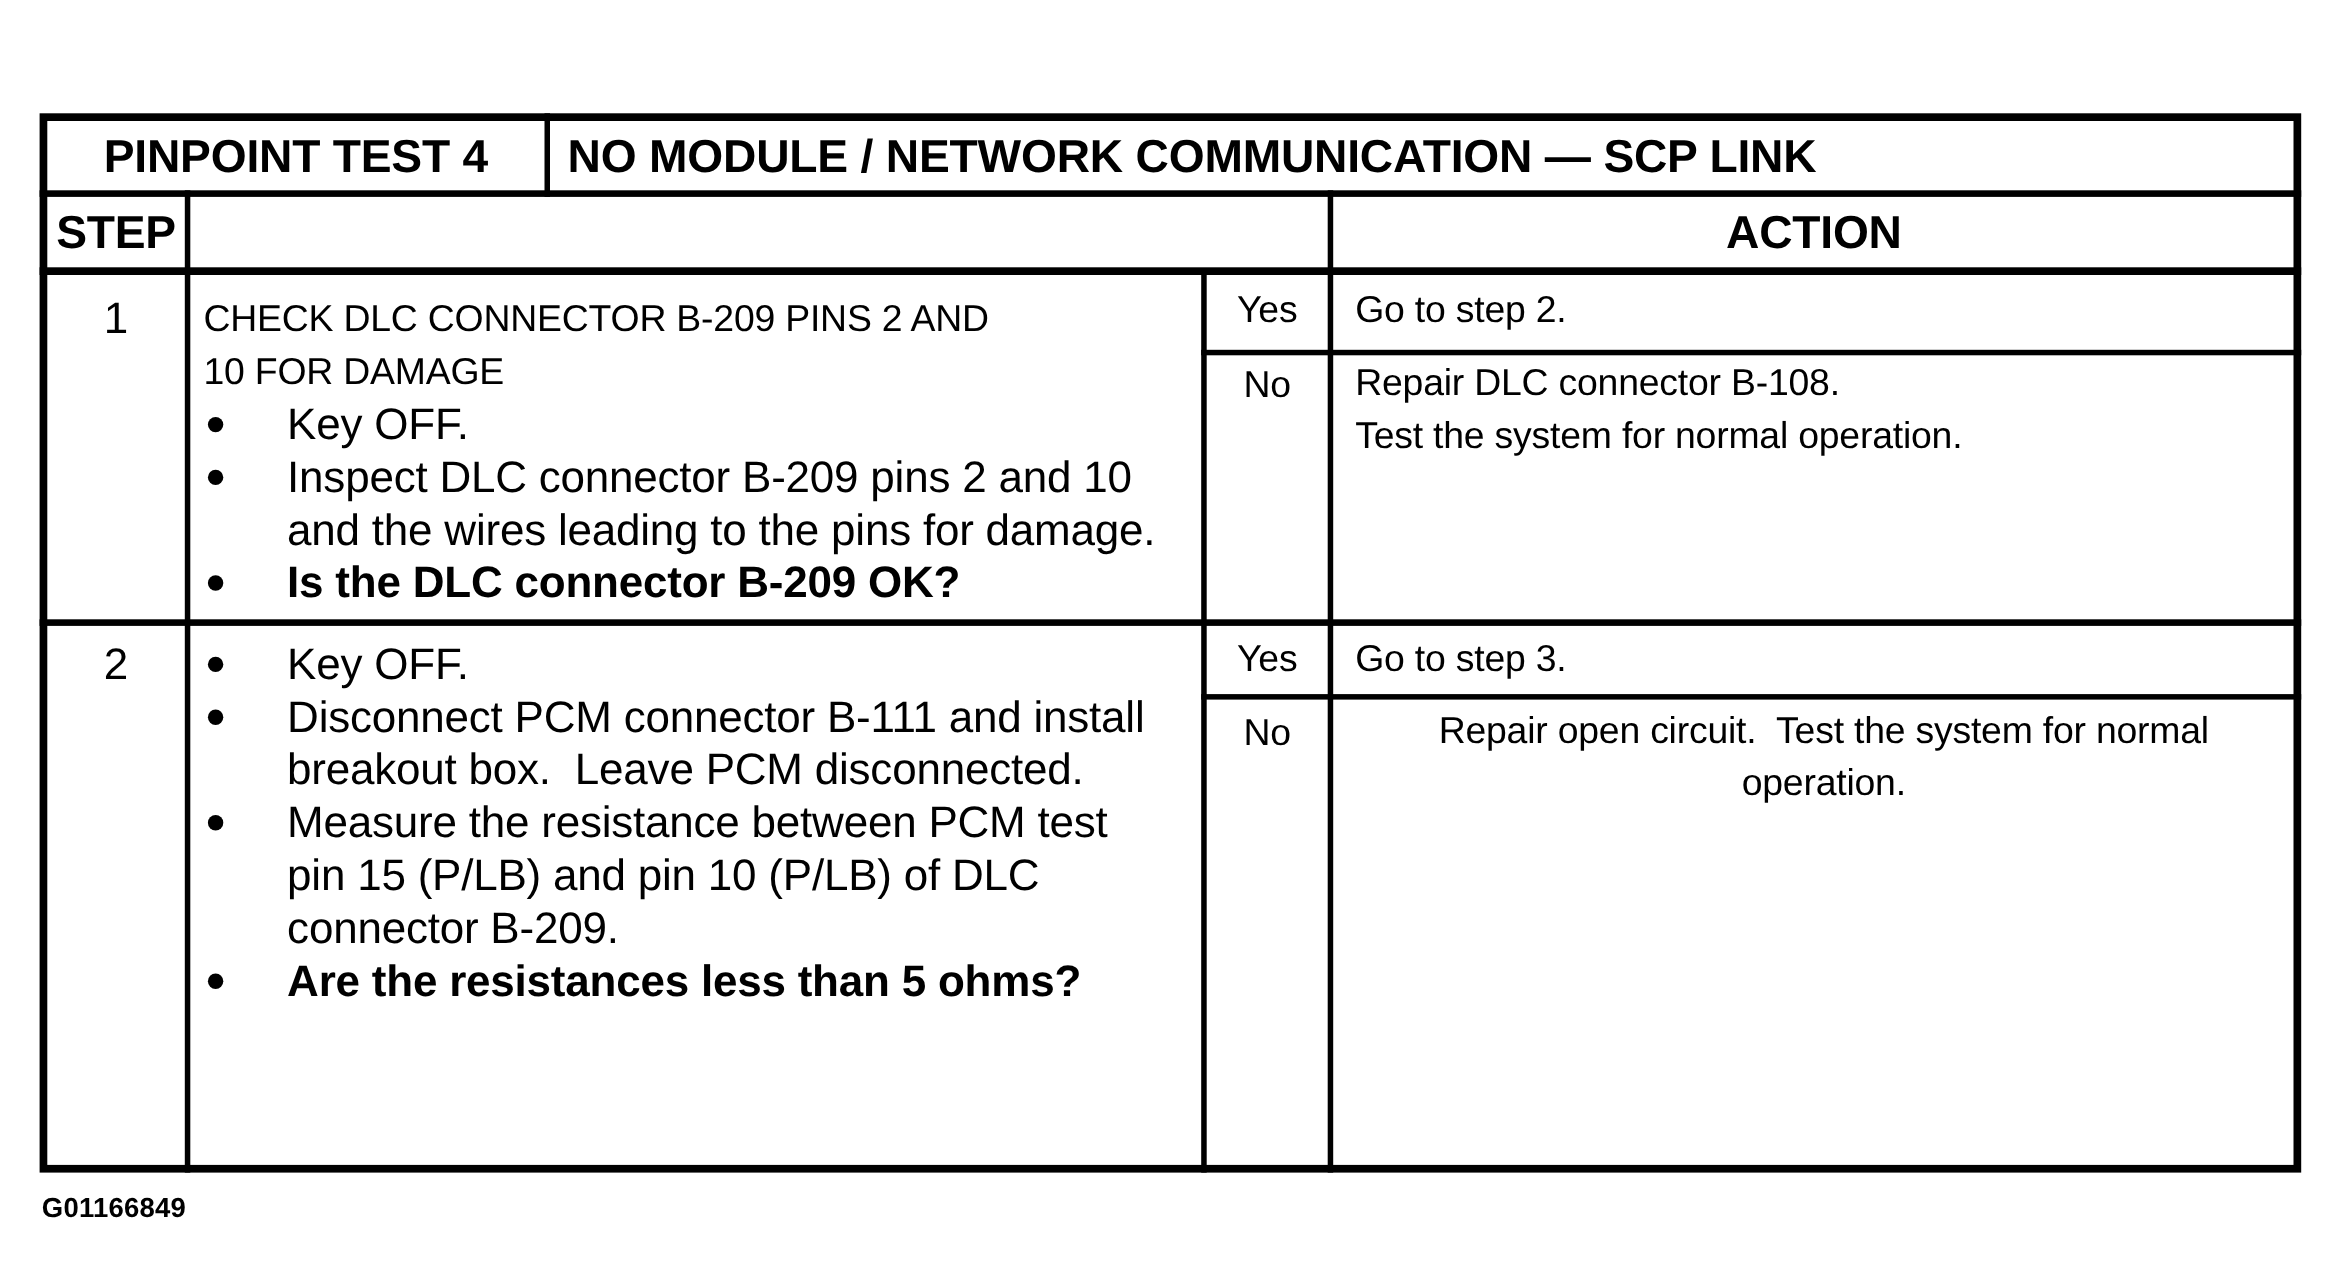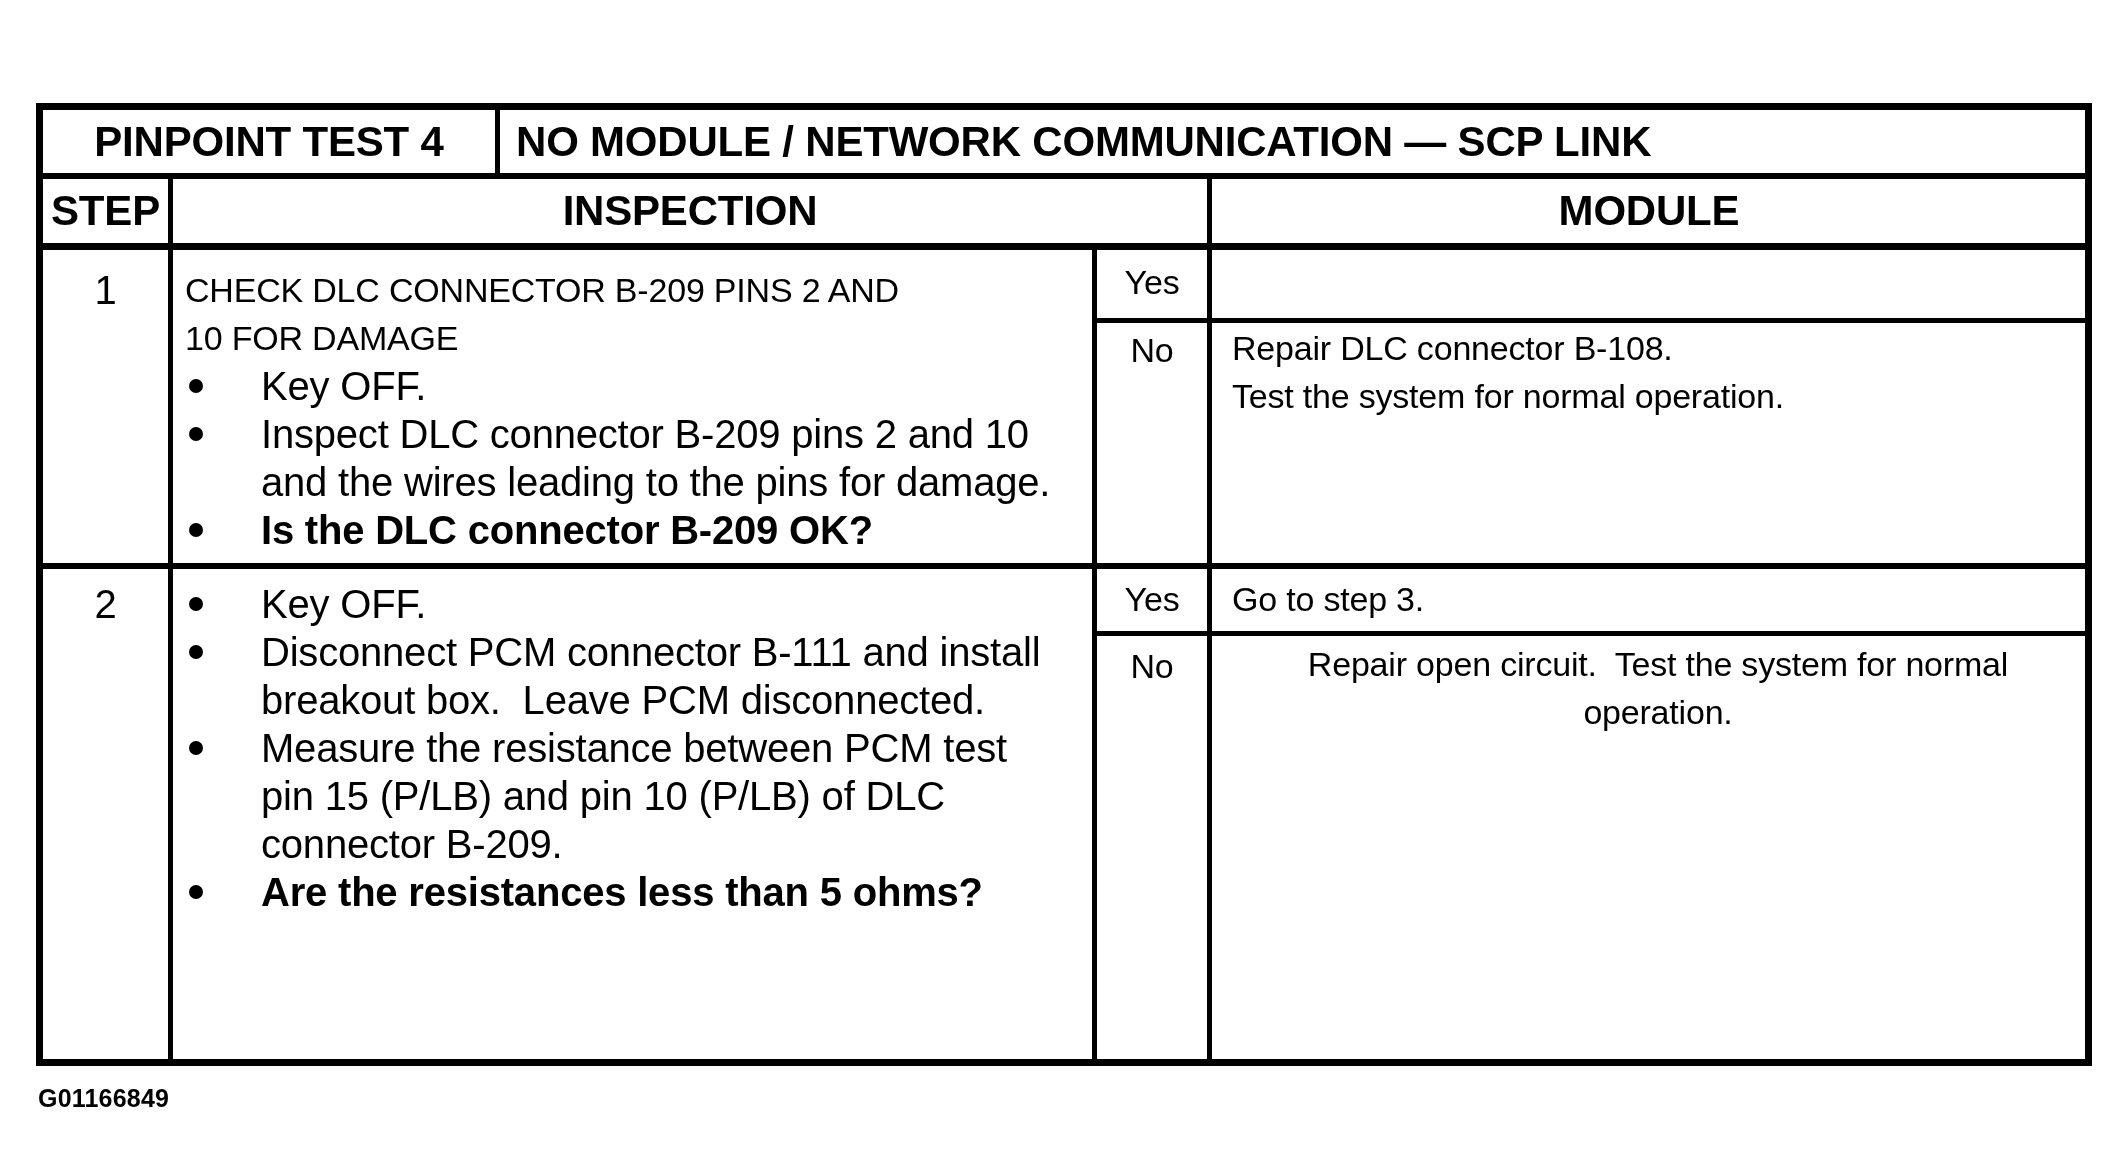--- a/index.html
+++ b/index.html
@@ -72,37 +72,37 @@
   <div class="ln" style="left:168px; top:145px; width:5px; height:893px;"></div>
   <div class="ln" style="left:1092px; top:218px; width:5px; height:820px;"></div>
   <div class="ln" style="left:1207px; top:145px; width:5px; height:893px;"></div>
   <div class="ln" style="left:1092px; top:290px; width:1000px; height:5px;"></div>
   <div class="ln" style="left:1092px; top:603px; width:1000px; height:5px;"></div>
 
   <div class="abs cell-center title-text" style="left:43px; top:82px; width:452px; height:63px;">PINPOINT TEST 4</div>
   <div class="abs cell-vcenter title-text" style="left:516px; top:82px; width:1560px; height:63px;">NO MODULE / NETWORK COMMUNICATION — SCP LINK</div>
 
   <div class="abs cell-center header-text" style="left:43px; top:151px; width:125px; height:64px;">STEP</div>
-  <div class="abs cell-center header-text" style="left:173px; top:151px; width:1034px; height:64px;">INSPECTION</div>
-  <div class="abs cell-center header-text" style="left:1212px; top:151px; width:874px; height:64px;">MODULE</div>
+  <div class="abs cell-center header-text" style="left:1212px; top:151px; width:874px; height:64px;">ACTION</div>
 
   <div class="abs step-num" style="left:43px; top:240px; width:125px;">1</div>
 
   <div class="abs" style="left:185px; top:238px; width:900px;">
     <div class="body-text">CHECK DLC CONNECTOR B-209 PINS 2 AND
 10 FOR DAMAGE</div>
     <ul class="bullets">
       <li>Key OFF.</li>
       <li>Inspect DLC connector B-209 pins 2 and 10
 and the wires leading to the pins for damage.</li>
       <li class="bold">Is the DLC connector B-209 OK?</li>
     </ul>
   </div>
 
   <div class="abs cell-center body-text" style="left:1097px; top:218px; width:110px; height:72px;">Yes</div>
+  <div class="abs cell-vcenter body-text" style="left:1232px; top:218px; width:850px; height:72px;">Go to step 2.</div>
 
   <div class="abs body-text" style="left:1097px; top:298px; width:110px; text-align:center;">No</div>
   <div class="abs body-text" style="left:1232px; top:296px; width:850px;">Repair DLC connector B-108.
 Test the system for normal operation.</div>
 
   <div class="abs step-num" style="left:43px; top:554px; width:125px;">2</div>
 
   <div class="abs" style="left:185px; top:552px; width:900px;">
     <ul class="bullets">
       <li>Key OFF.</li>

